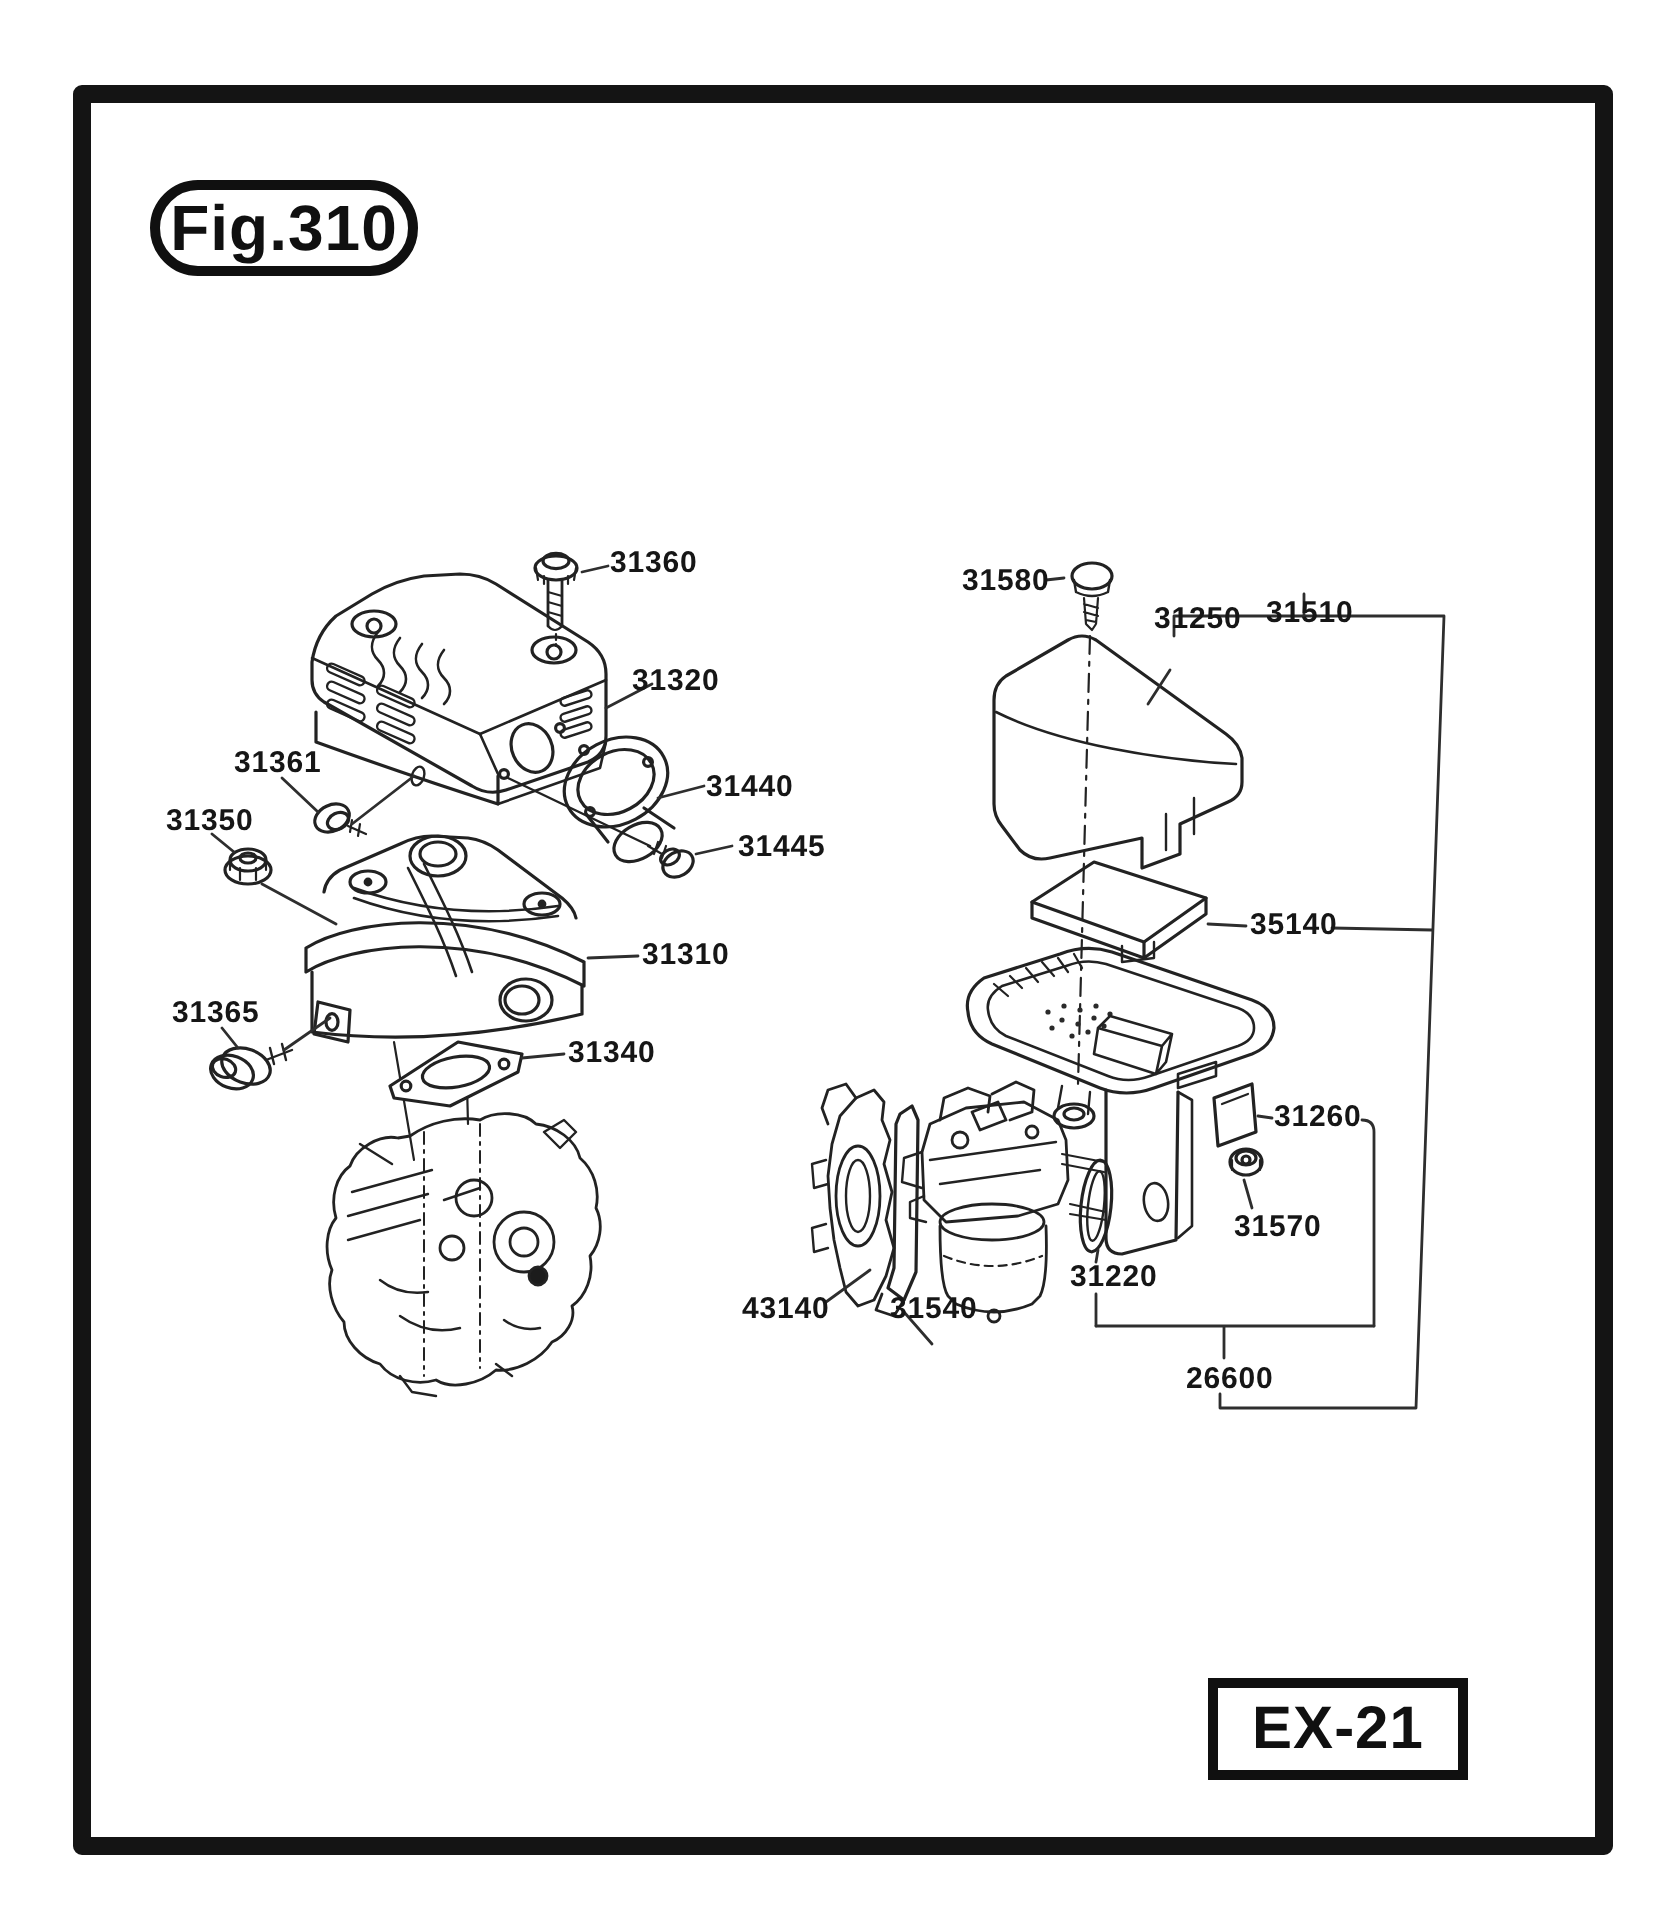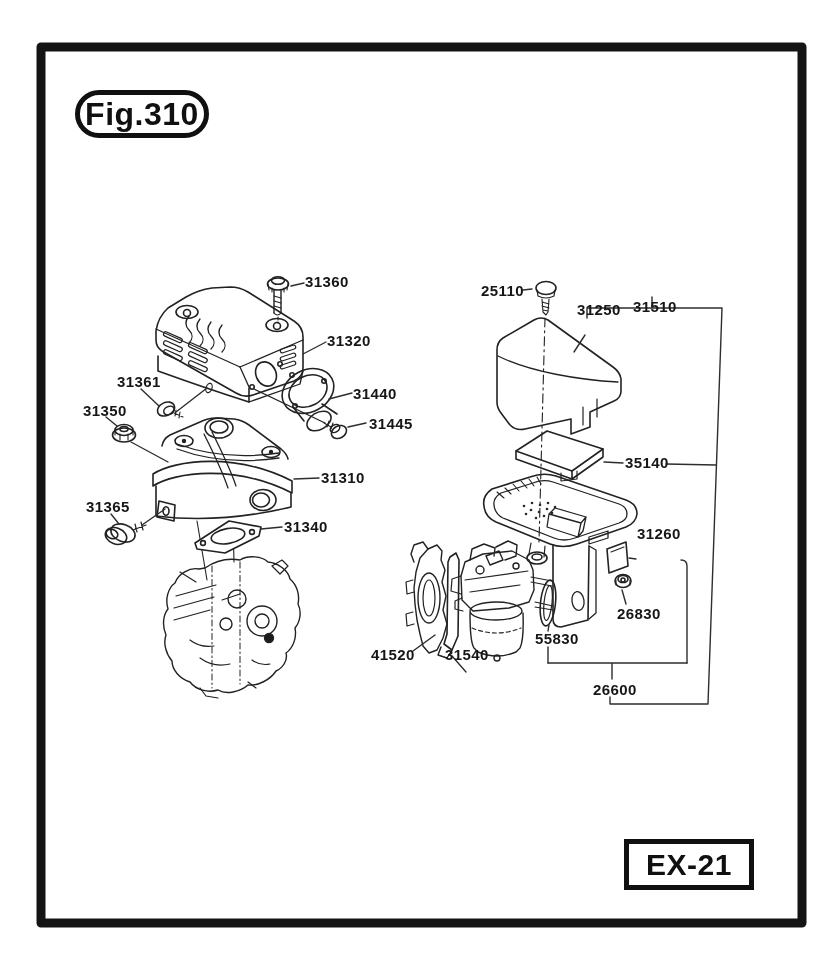--- a/index.html
+++ b/index.html
@@ -7,21 +7,21 @@
     position:relative;width:838px;height:958px;background:#ffffff;
     font-family:"Liberation Sans",sans-serif;overflow:hidden;
   }
   .drawing{position:absolute;left:0;top:0;width:838px;height:958px;}
   .label-box{
     position:absolute;display:flex;align-items:center;justify-content:center;
     border:5px solid #101010;background:#fff;color:#101010;
     font-weight:700;box-sizing:border-box;
   }
   #fig-box{left:75px;top:90px;width:134px;height:48px;font-size:32px;letter-spacing:0.5px;border-radius:24px;}
-  #page-code-box{left:624px;top:839px;width:130px;height:51px;font-size:30px;letter-spacing:0.5px;}
+  #page-code-box{left:604px;top:839px;width:130px;height:51px;font-size:30px;letter-spacing:0.5px;}
   .part-label{
     position:absolute;font-size:15px;font-weight:700;color:#161616;
     letter-spacing:0.4px;line-height:14px;white-space:nowrap;
   }
 </style>
 </head>
 <body>
 
 <div class="page">
 
@@ -291,32 +291,32 @@
 
   <div class="label-box" id="fig-box">
     <span>Fig.310</span>
   </div>
 
   <div class="label-box" id="page-code-box">
     <span>EX-21</span>
   </div>
 
   <div class="part-label" style="left:305px;top:275px">31360</div>
-  <div class="part-label" style="left:327px;top:334px">31320</div>
+  <div class="part-label" style="left:316px;top:334px">31320</div>
   <div class="part-label" style="left:117px;top:375px">31361</div>
   <div class="part-label" style="left:83px;top:404px">31350</div>
   <div class="part-label" style="left:353px;top:387px">31440</div>
   <div class="part-label" style="left:369px;top:417px">31445</div>
   <div class="part-label" style="left:321px;top:471px">31310</div>
   <div class="part-label" style="left:86px;top:500px">31365</div>
   <div class="part-label" style="left:284px;top:520px">31340</div>
-  <div class="part-label" style="left:481px;top:284px">25110</div>
+  <div class="part-label" style="left:481px;top:284px">31580</div>
   <div class="part-label" style="left:633px;top:300px">31510</div>
   <div class="part-label" style="left:577px;top:303px">31250</div>
   <div class="part-label" style="left:625px;top:456px">35140</div>
-  <div class="part-label" style="left:637px;top:527px">31260</div>
-  <div class="part-label" style="left:617px;top:607px">26830</div>
-  <div class="part-label" style="left:535px;top:632px">55830</div>
-  <div class="part-label" style="left:371px;top:648px">41520</div>
+  <div class="part-label" style="left:637px;top:552px">31260</div>
+  <div class="part-label" style="left:617px;top:607px">31570</div>
+  <div class="part-label" style="left:535px;top:632px">31220</div>
+  <div class="part-label" style="left:371px;top:648px">43140</div>
   <div class="part-label" style="left:445px;top:648px">31540</div>
   <div class="part-label" style="left:593px;top:683px">26600</div>
 
 </div>
 
 </body></html>

